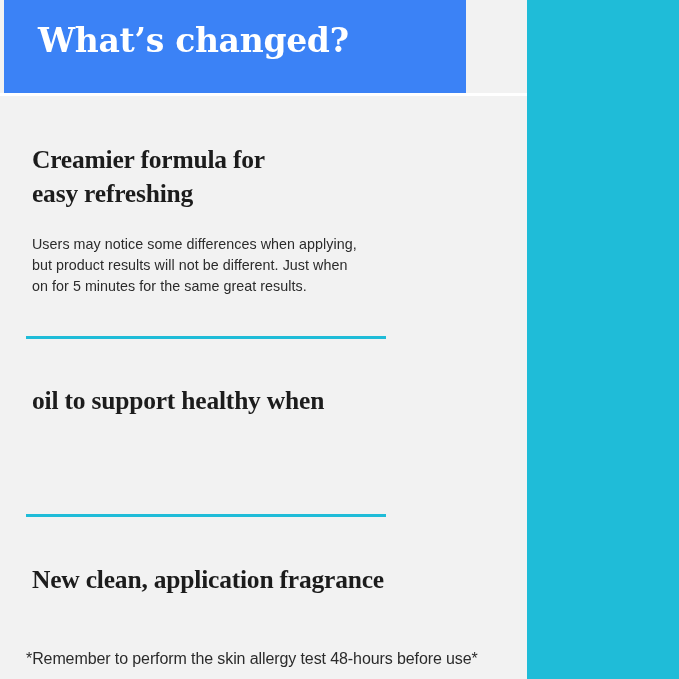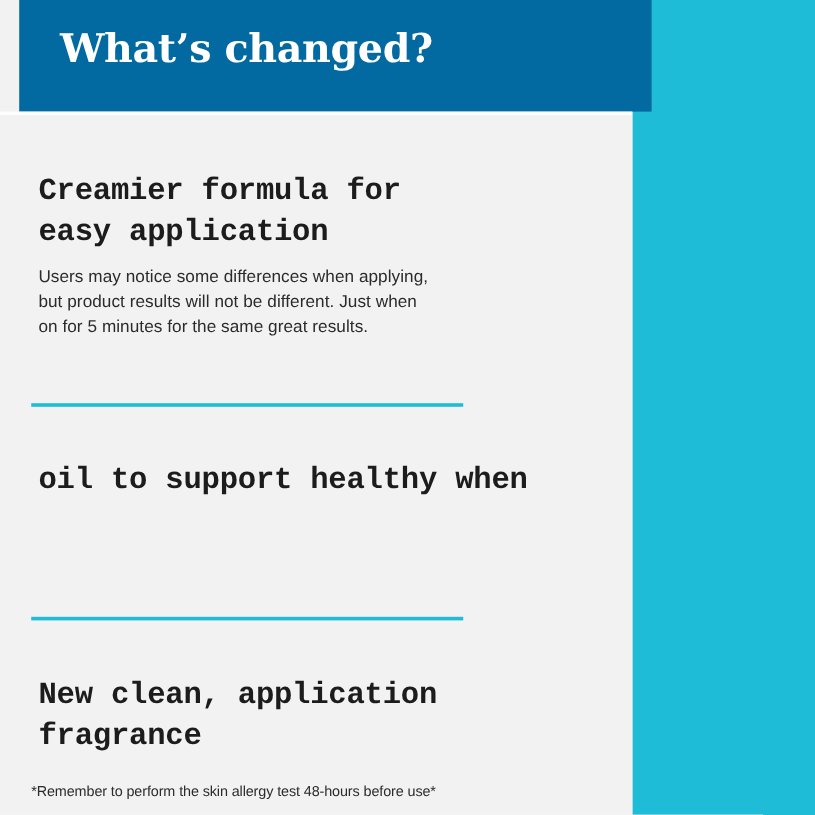--- a/index.html
+++ b/index.html
@@ -24,25 +24,25 @@
     position: absolute;
     left: 527px;
     top: 0;
     width: 152px;
     height: 679px;
     background: #1fbcd8;
   }
   
   #header-band {
     position: absolute;
-    left: 16px;
+    left: 4px;
     top: 0;
-    width: 527px;
+    width: 462px;
     height: 93px;
-    background: #0369a1;
+    background: #3b82f6;
   }
   #header-title {
     position: absolute;
     left: 34px;
     top: 21px;
     font-family: "DejaVu Serif", serif;
     font-weight: bold;
     font-size: 33px;
     line-height: 40px;
     color: #ffffff;
@@ -65,29 +65,29 @@
     width: 527px;
     height: 583px;
     background: #f2f2f2;
   }
   .section {
     position: absolute;
     left: 32px;
     width: 470px;
   }
   .sec-head {
-    font-family: Liberation Mono, monospace;
+    font-family: Liberation Serif, serif;
     font-weight: bold;
     color: #1c1c1c;
     font-size: 25.5px;
     line-height: 34px;
     letter-spacing: -0.2px;
   }
   .sec-body {
-    margin-top: 10px;
+    margin-top: 23px;
     font-family: "Liberation Sans", sans-serif;
     font-size: 14.3px;
     line-height: 21px;
     color: #2b2b2b;
     letter-spacing: 0.05px;
   }
   .divider {
     position: absolute;
     left: 26px;
     width: 360px;
@@ -98,21 +98,21 @@
   #divider-1 { top: 240px; }
   #section-2 { top: 288px; }
   #divider-2 { top: 418px; }
   #section-3 { top: 467px; }
   #footnote {
     position: absolute;
     left: 26px;
     top: 555px;
     width: 470px;
     font-family: "Liberation Sans", sans-serif;
-    font-size: 12px;
+    font-size: 16px;
     line-height: 16px;
     color: #2b2b2b;
     letter-spacing: -0.1px;
   }
   .line { display: block; }
 </style>
 </head>
 <body>
 
 <div id="page">
@@ -122,21 +122,21 @@
   <div id="header-band">
     <div id="header-title">What’s changed?</div>
   </div>
   <div id="header-gap"></div>
 
   <div id="content">
 
     <div class="section" id="section-1">
       <div class="sec-head">
         <span class="line">Creamier formula for</span>
-        <span class="line">easy application</span>
+        <span class="line">easy refreshing</span>
       </div>
       <div class="sec-body">
         <span class="line">Users may notice some differences when applying,</span>
         <span class="line">but product results will not be different.  Just when</span>
         <span class="line">on for 5 minutes for the same great results.</span>
       </div>
     </div>
 
     <div class="divider" id="divider-1"></div>
 

